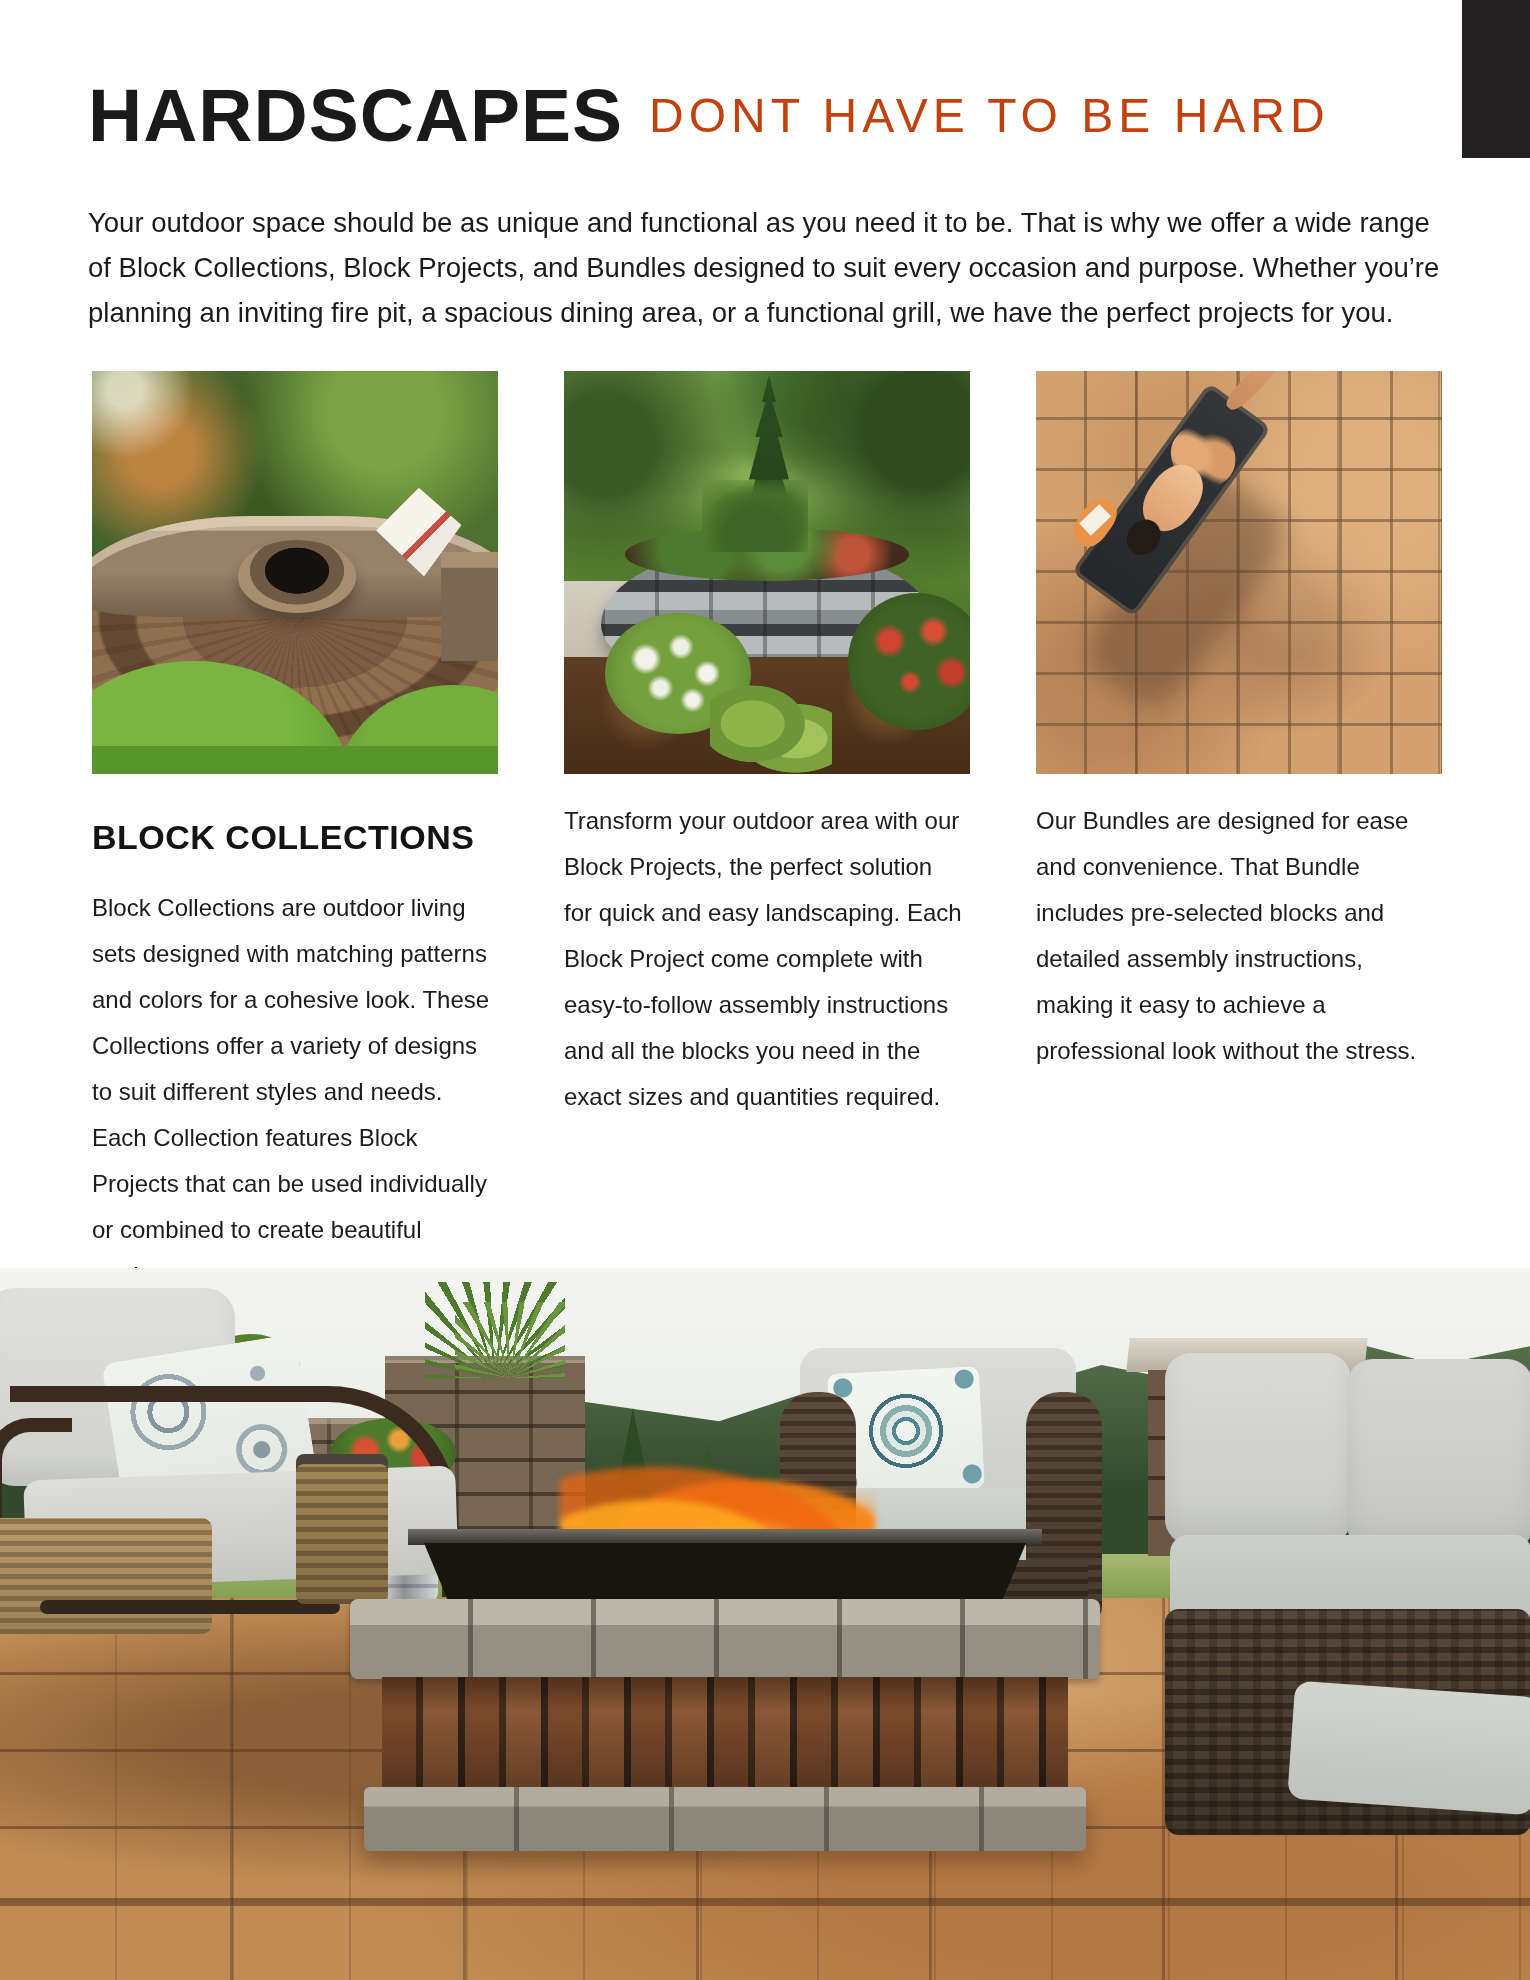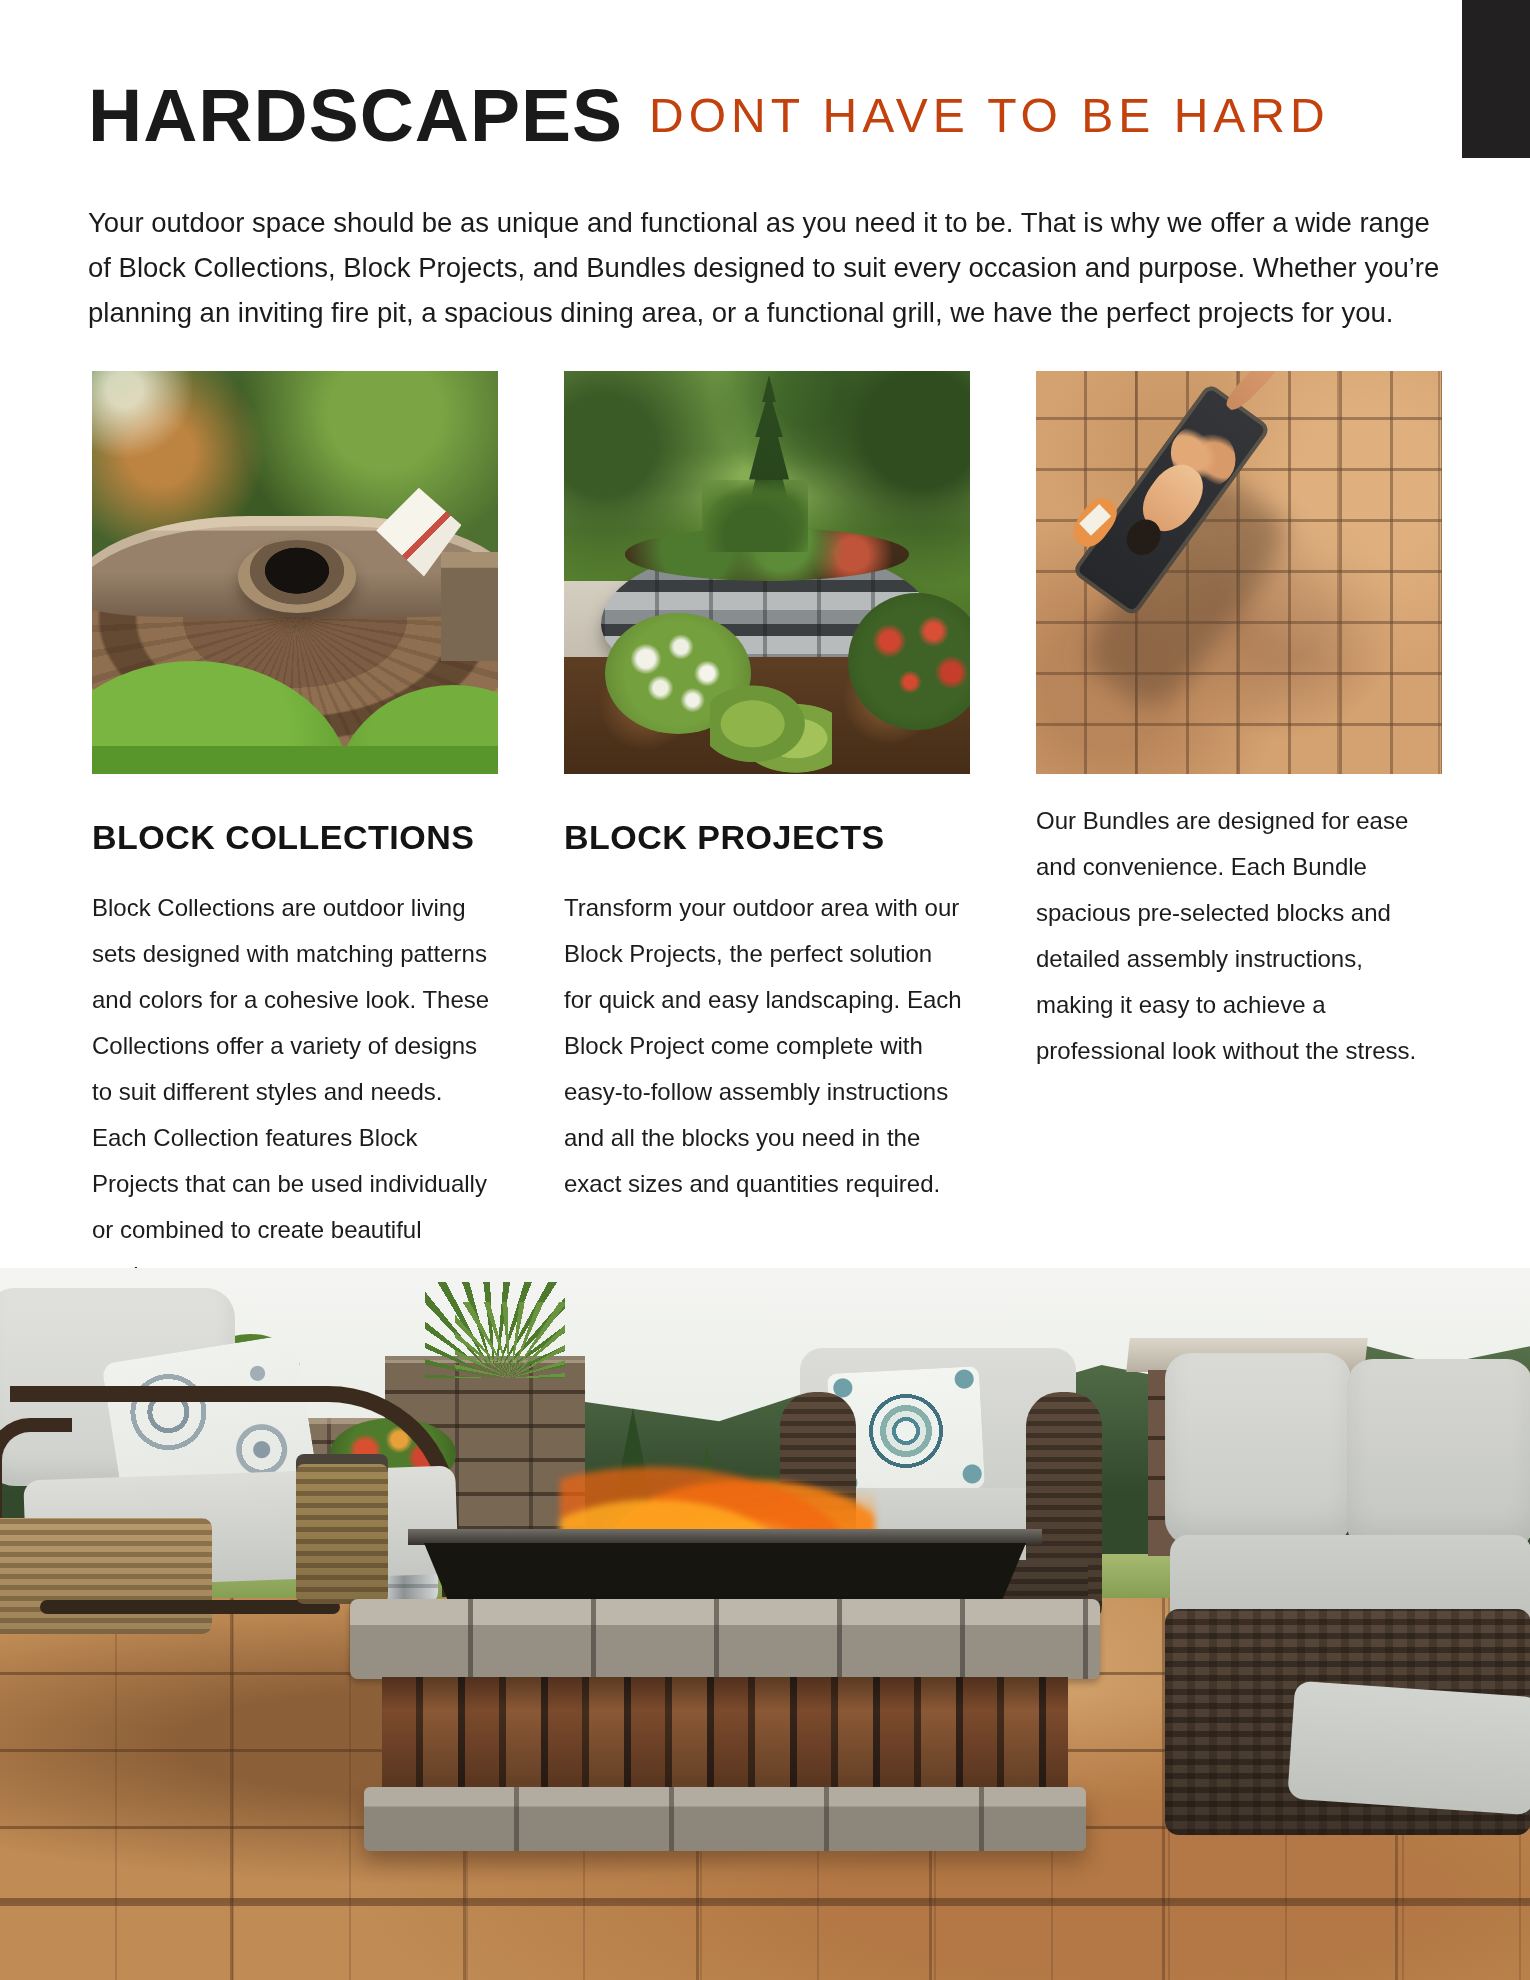--- a/index.html
+++ b/index.html
@@ -272,39 +272,38 @@
         <div class="abs s2-conifer"></div>
         <div class="abs s2-path"></div>
         <div class="abs s2-planter"></div>
         <div class="abs s2-soil"></div>
         <div class="abs s2-shrub"></div>
         <div class="abs s2-mulch"></div>
         <div class="abs s2-bushL"></div>
         <div class="abs s2-bushR"></div>
         <div class="abs s2-bigleaf"></div>
       </div>
-      <h2 class="card-heading">BLOCK PROJECTS</h2>
       <p class="card-body">Transform your outdoor area with our Block Projects, the perfect solution for quick and easy landscaping. Each Block Project come complete with easy-to-follow assembly instructions and all the blocks you need in the exact sizes and quantities required.</p>
     </div>
 
     <div class="card">
       <div class="card-image">
         <div class="abs s3-pavers"></div>
         <div class="abs s3-shadow"></div>
         <div class="abs s3-lounger">
           <div class="abs s3-mat"></div>
           <div class="abs s3-legs"></div>
           <div class="abs s3-arms"></div>
           <div class="abs s3-torso"></div>
           <div class="abs s3-head"></div>
           <div class="abs s3-towel"></div>
           <div class="abs s3-book"></div>
         </div>
       </div>
-      <p class="card-body">Our Bundles are designed for ease and convenience. Each Bundle spacious pre-selected blocks and detailed assembly instructions, making it easy to achieve a professional look without the stress.</p>
+      <p class="card-body">Our Bundles are designed for ease and convenience. That Bundle includes pre-selected blocks and detailed assembly instructions, making it easy to achieve a professional look without the stress.</p>
     </div>
   </div>
 
   <div class="hero">
     <div class="abs h-sky"></div>
     <div class="abs h-hills"></div>
     <div class="abs h-field"></div>
     <div class="abs h-pavers"></div>
     <div class="abs h-seam"></div>
 

